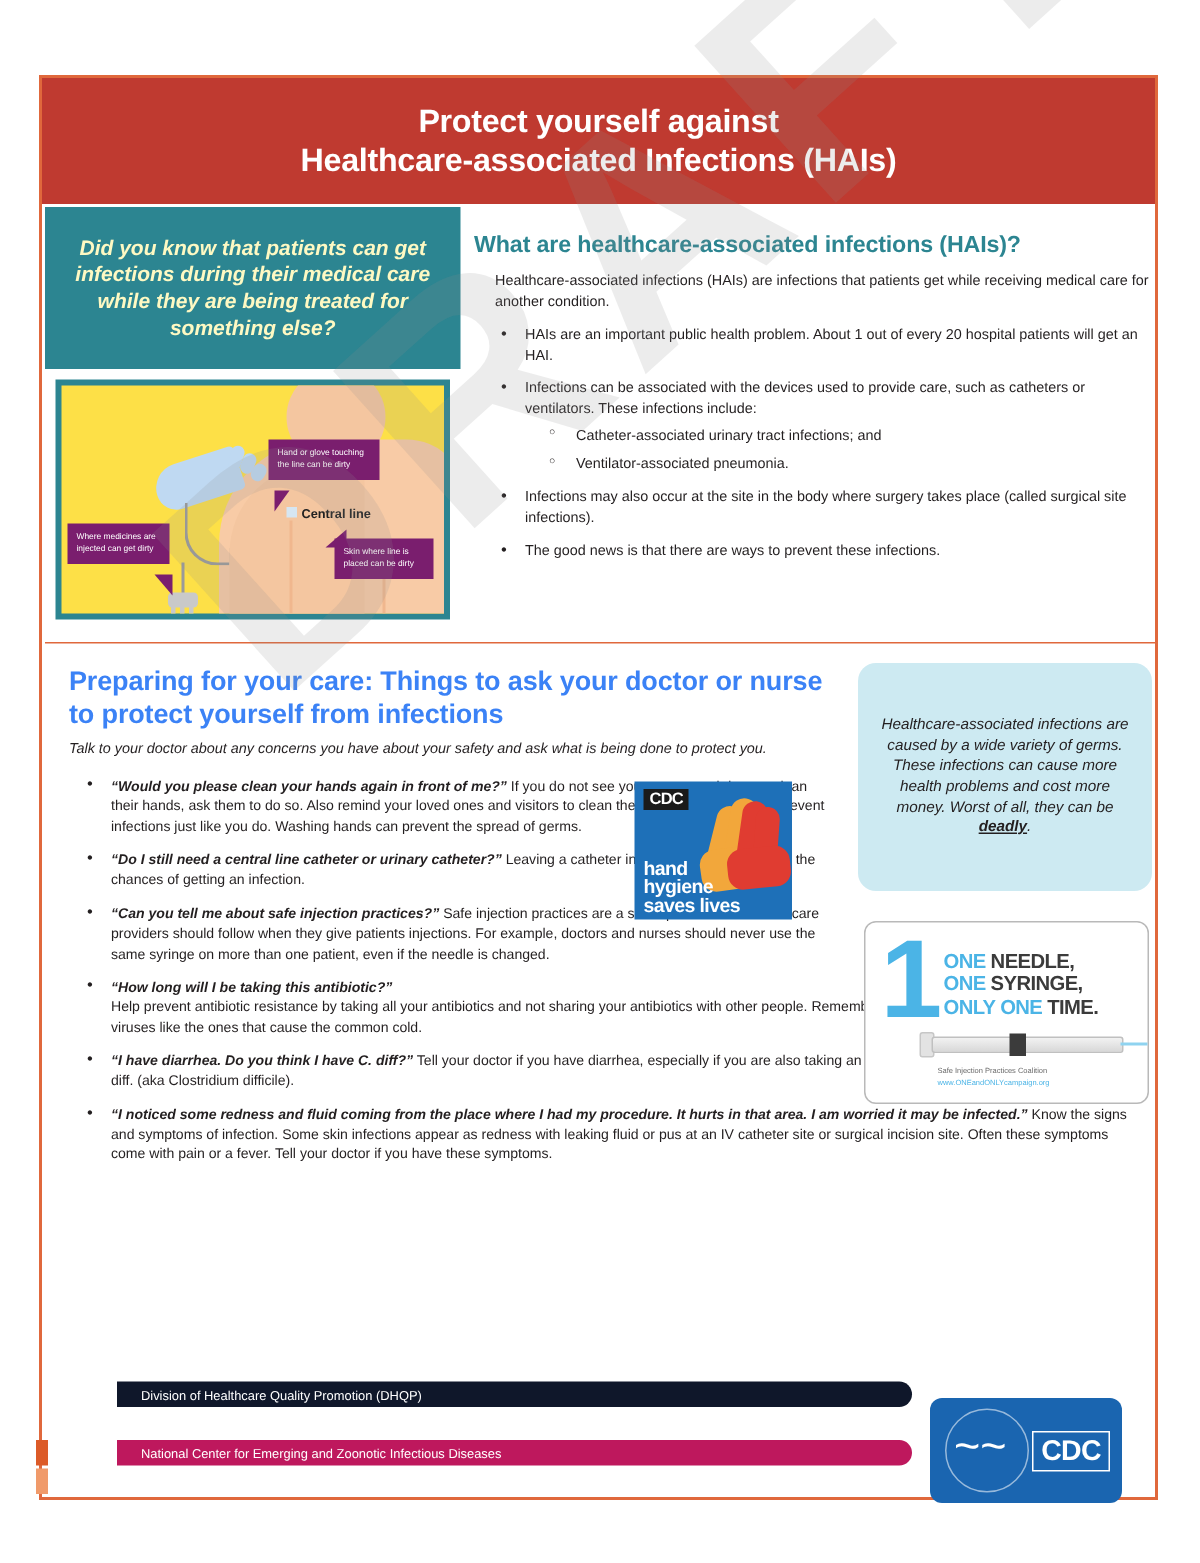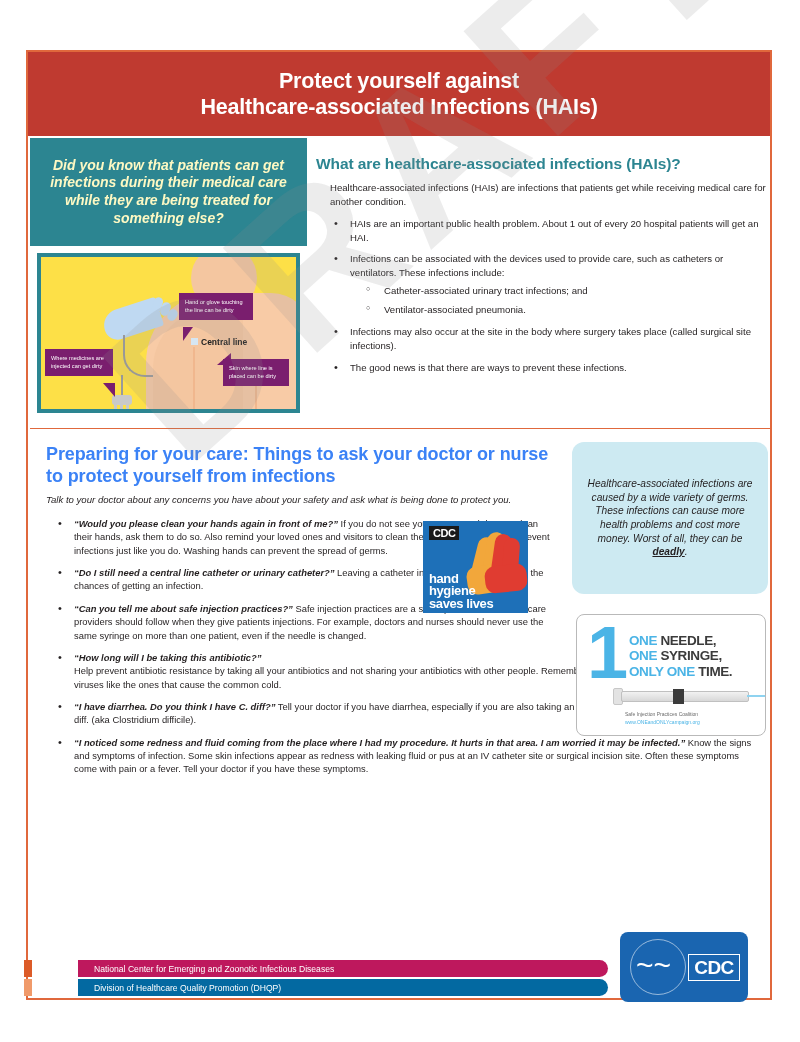--- a/index.html
+++ b/index.html
@@ -373,21 +373,21 @@
     position: absolute;
     left: 78px;
     height: 17px;
     border-radius: 0 9px 9px 0;
     display: flex; align-items: center;
     color: #fff; font-size: 8.6px;
     padding-left: 16px;
     z-index: 6;
   }
   .fbar1 { top: 960px; width: 530px; background: #be185d; }
-  .fbar2 { top: 979px; width: 530px; background: #0369a1; }
+  .fbar2 { top: 921px; width: 530px; background: #0f172a; }
   .fstub1, .fstub2 {
     position: absolute; left: 24px; width: 8px; height: 17px; z-index: 6;
   }
   .fstub1 { top: 960px; background: #DC5B28; }
   .fstub2 { top: 979px; background: #F09A6A; }
 
   .cdclogo {
     position: absolute;
     left: 620px; top: 932px;
     width: 128px; height: 70px;

